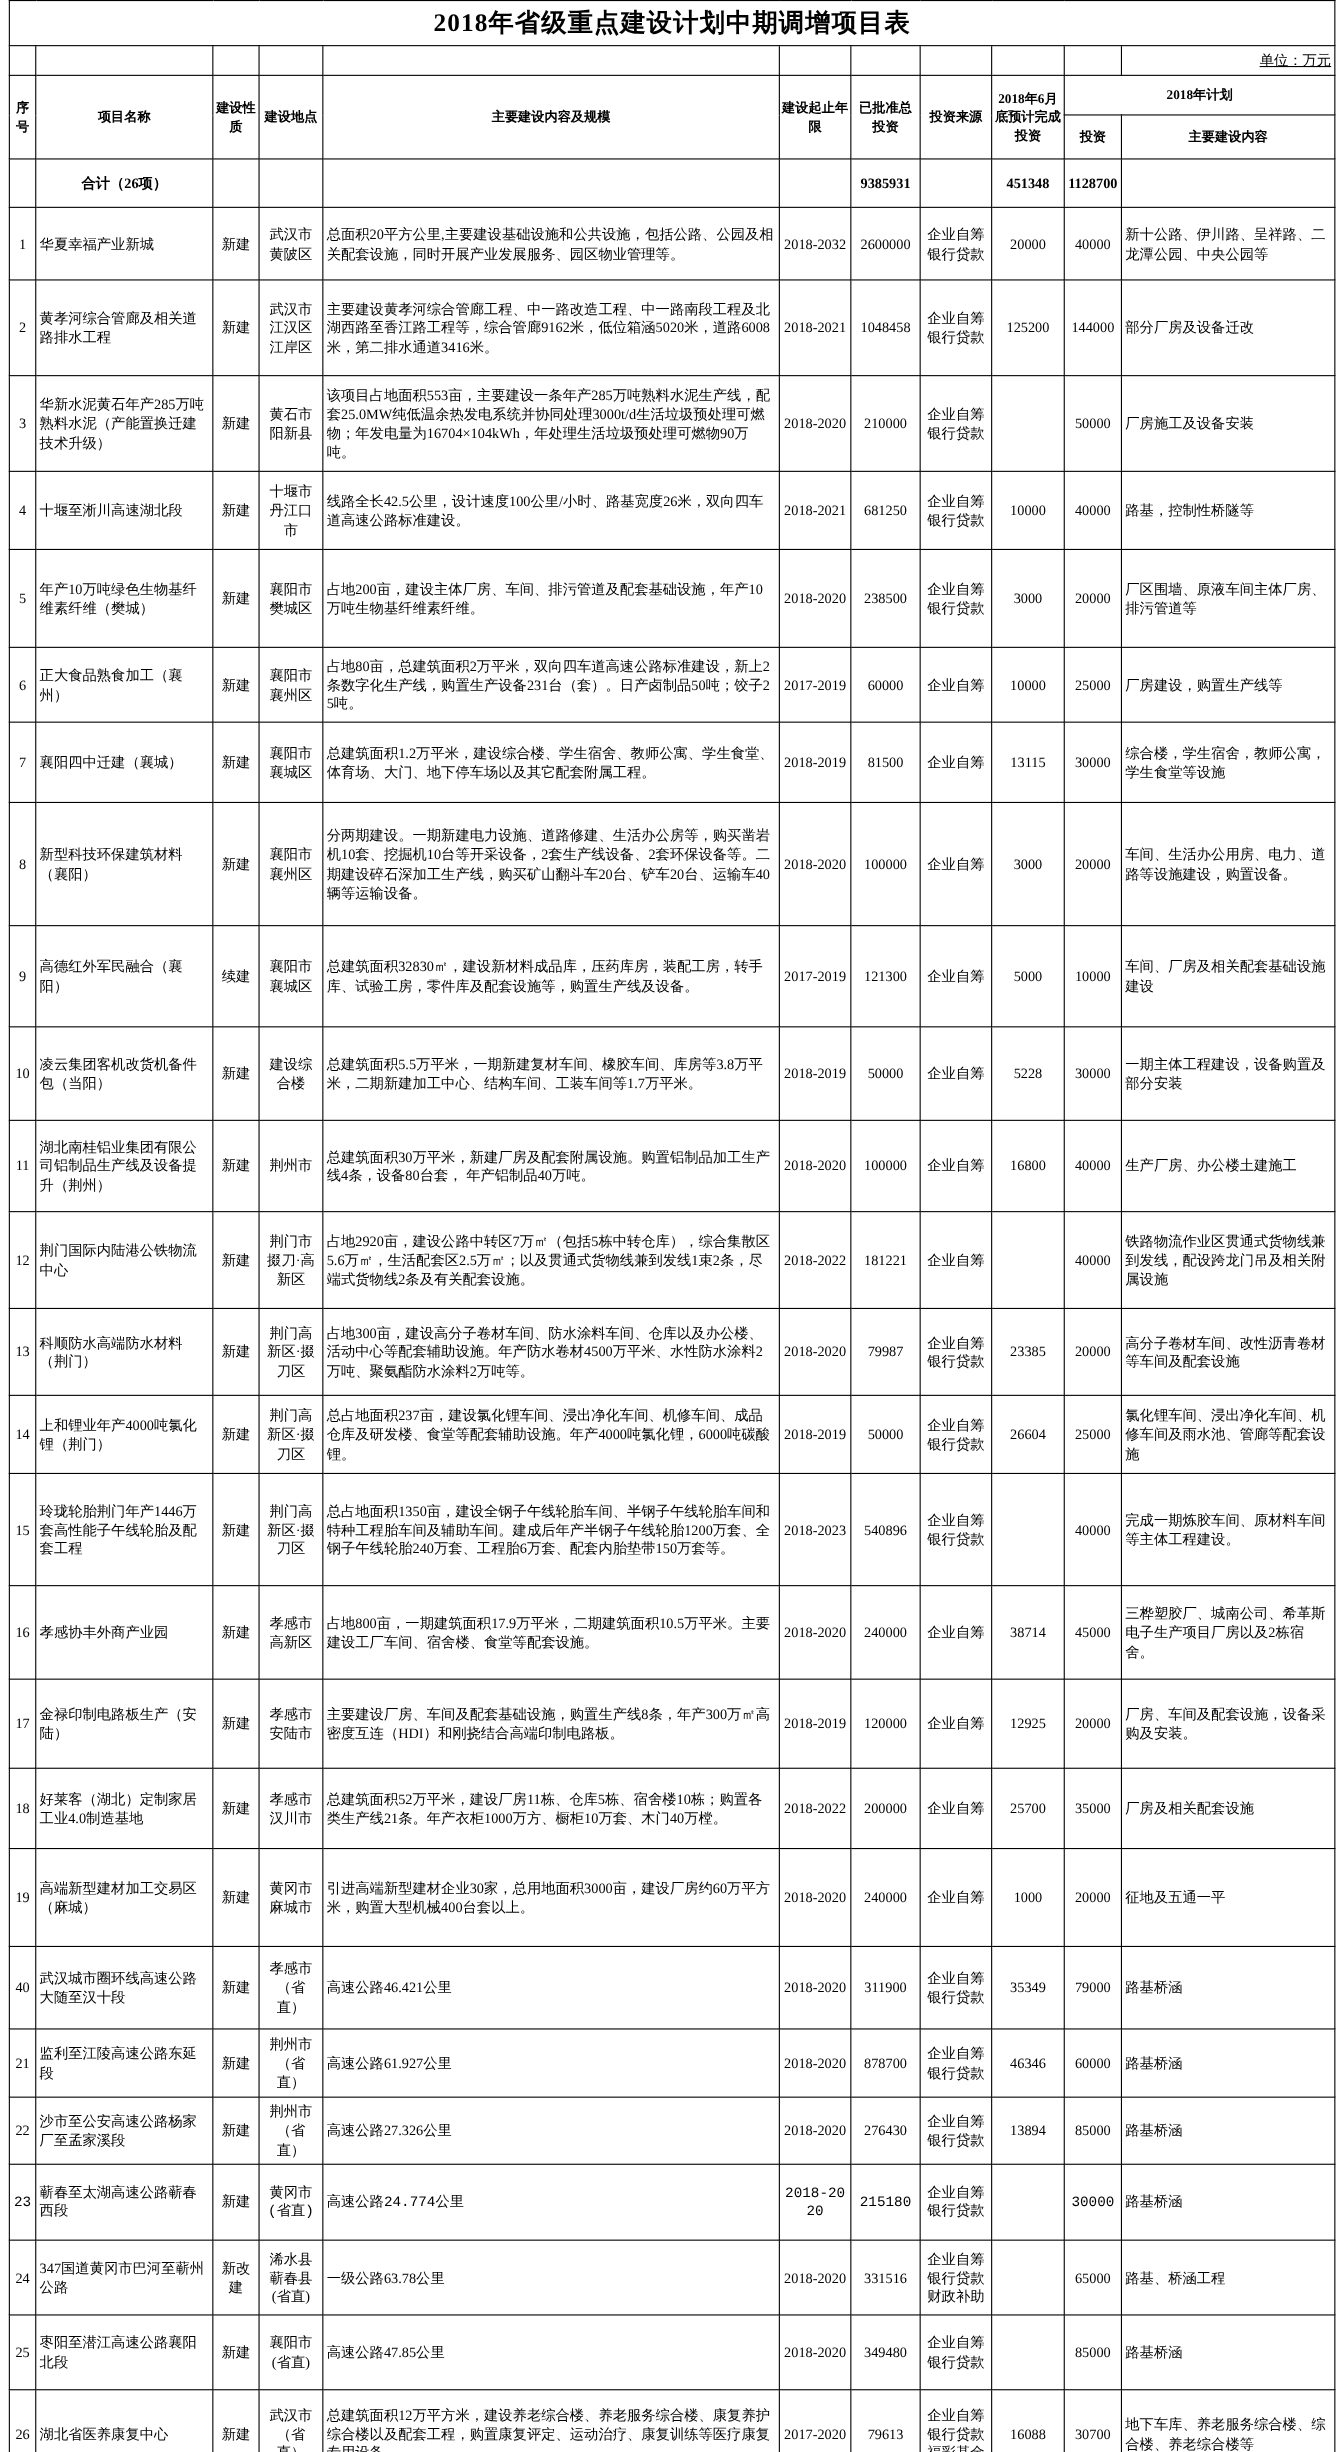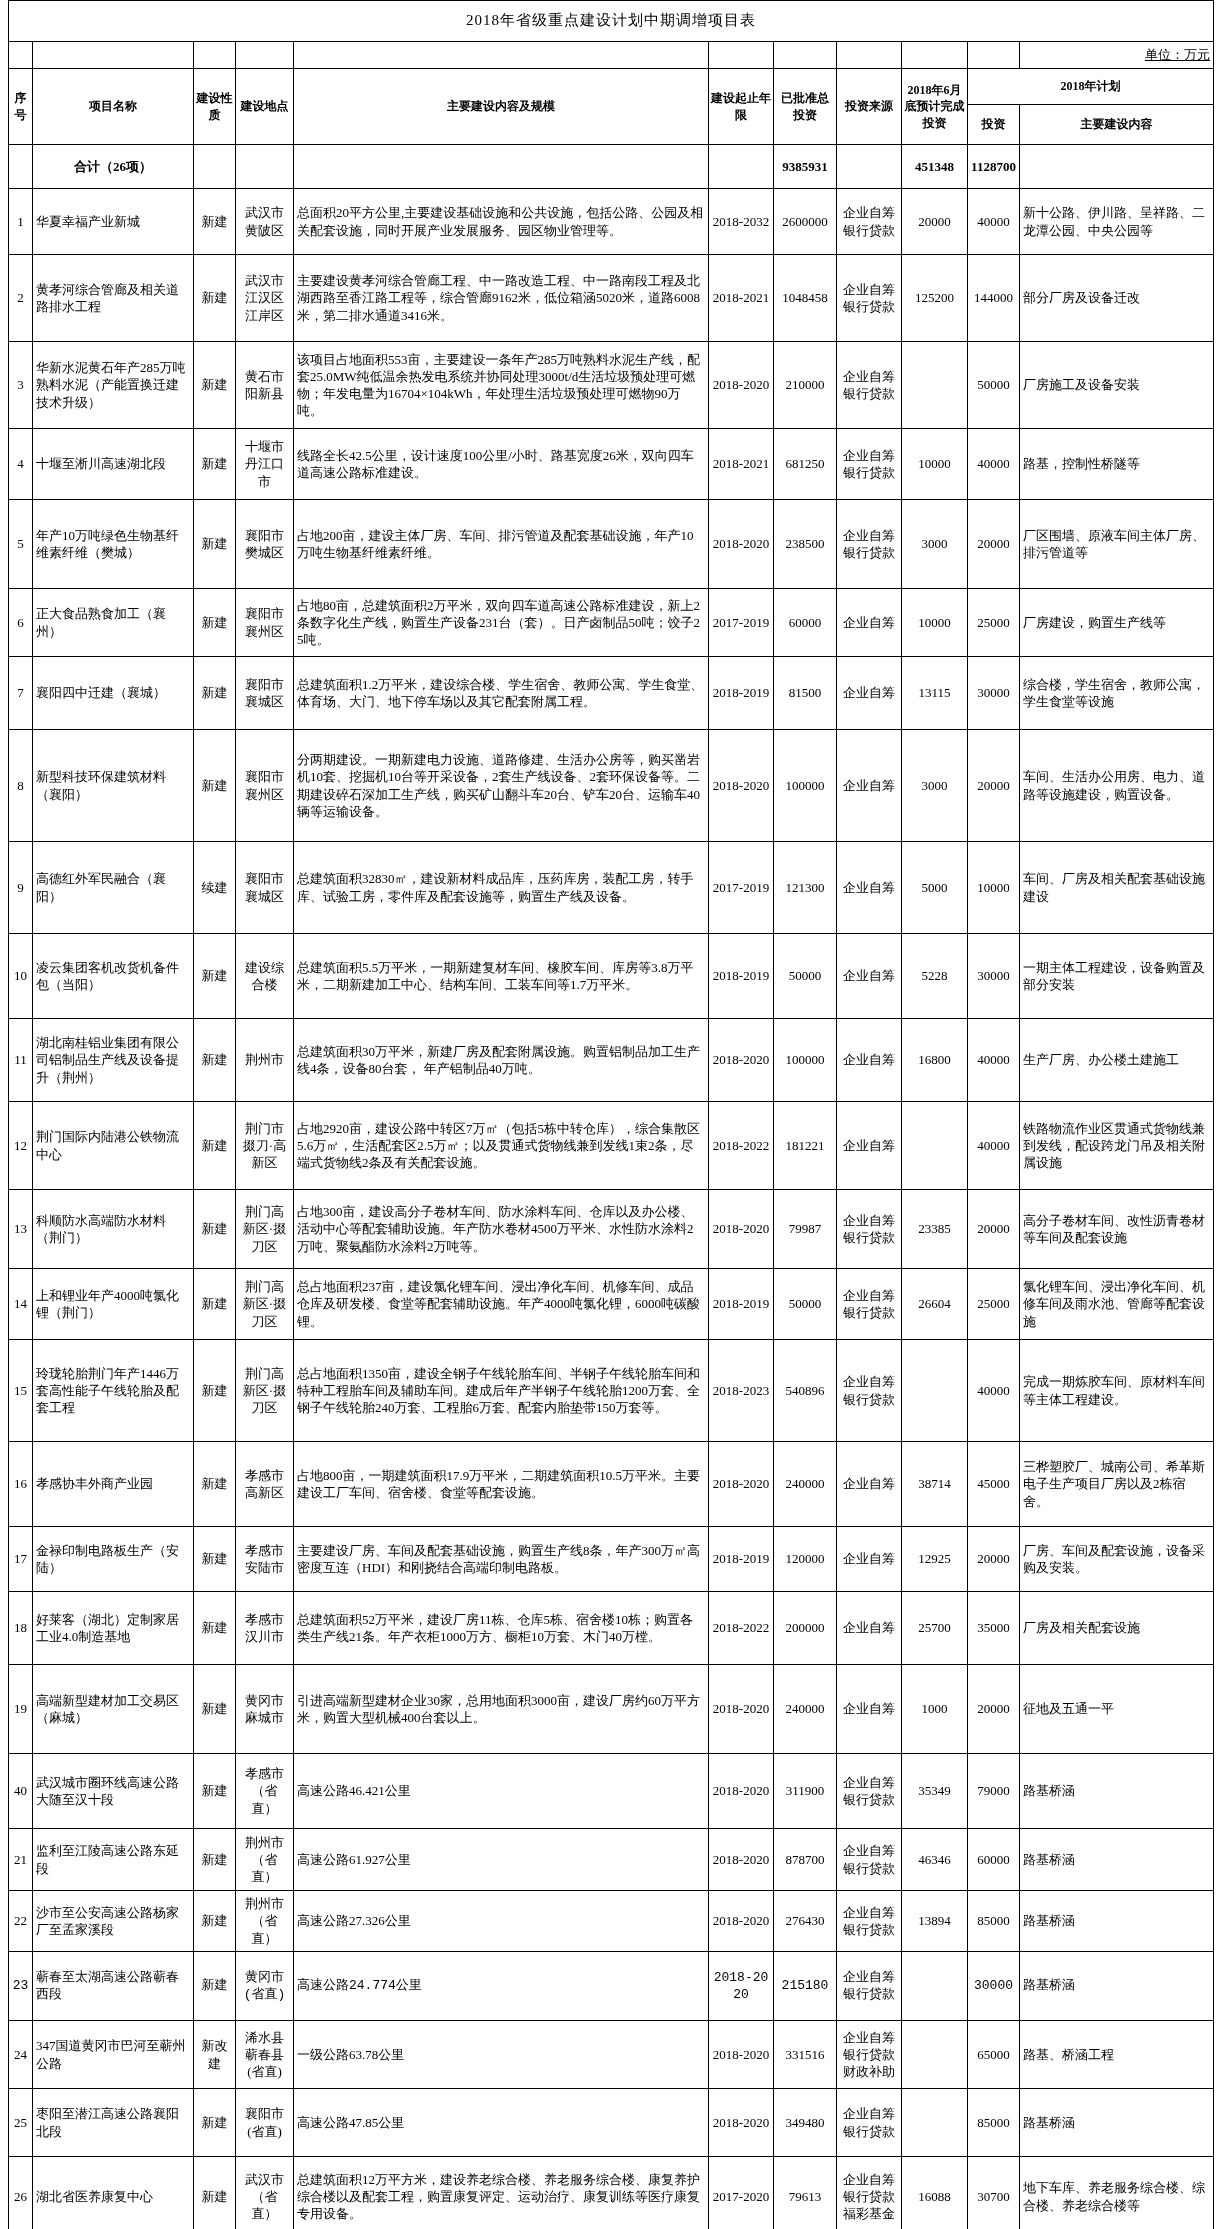--- a/index.html
+++ b/index.html
@@ -1,21 +1,21 @@
 <!DOCTYPE html>
 <html><head>
 <meta charset="utf-8">
 <style>
   html,body{margin:0;padding:0;background:#fff;color:#000;
     font-family:"Liberation Serif","DejaVu Serif",serif;}
   .page{width:1221px;min-height:2229px;box-sizing:border-box;background:#fff;}
   table.doc{border-collapse:collapse;table-layout:fixed;width:1205px;margin:0 0 0 8px;}
   table.doc td{border:1px solid #000;font-size:13px;line-height:1.32;vertical-align:middle;
     padding:1px 3px;box-sizing:border-box;word-break:break-all;overflow:hidden;}
-  tr.title-row td{border:1px solid #000;height:41px;font-size:15px;font-weight:normal;
+  tr.title-row td{border:1px solid #000;height:41px;font-size:23px;font-weight:bold;
     text-align:center;letter-spacing:1px;}
   tr.unit-row td{height:27px;}
   td.unit{text-align:right;font-size:12px;padding-right:6px;font-weight:normal;text-decoration:underline;}
   tr.head td{font-weight:bold;text-align:center;font-size:12px;padding:2px 2px;line-height:1.35;}
   tr.head-top td{height:36px;}
   tr.head-sub td{height:40px;}
   td.c{text-align:center;}
   td.l{text-align:left;padding:2px 4px;}
   tr.total-row td{font-weight:bold;}
   tr.total-row td.l{text-align:center;}
@@ -287,21 +287,21 @@
           <td class="c">新建</td>
           <td class="c">孝感市高新区</td>
           <td class="l">占地800亩，一期建筑面积17.9万平米，二期建筑面积10.5万平米。主要建设工厂车间、宿舍楼、食堂等配套设施。</td>
           <td class="c">2018-2020</td>
           <td class="c">240000</td>
           <td class="c">企业自筹</td>
           <td class="c">38714</td>
           <td class="c">45000</td>
           <td class="l">三桦塑胶厂、城南公司、希革斯电子生产项目厂房以及2栋宿舍。</td>
         </tr>
-        <tr style="height: 65px; padding-left: 34px;">
+        <tr style="height: 81px; padding-left: 34px;">
           <td class="c">17</td>
           <td class="l">金禄印制电路板生产（安陆）</td>
           <td class="c">新建</td>
           <td class="c">孝感市安陆市</td>
           <td class="l">主要建设厂房、车间及配套基础设施，购置生产线8条，年产300万㎡高密度互连（HDI）和刚挠结合高端印制电路板。</td>
           <td class="c">2018-2019</td>
           <td class="c">120000</td>
           <td class="c">企业自筹</td>
           <td class="c">12925</td>
           <td class="c">20000</td>

